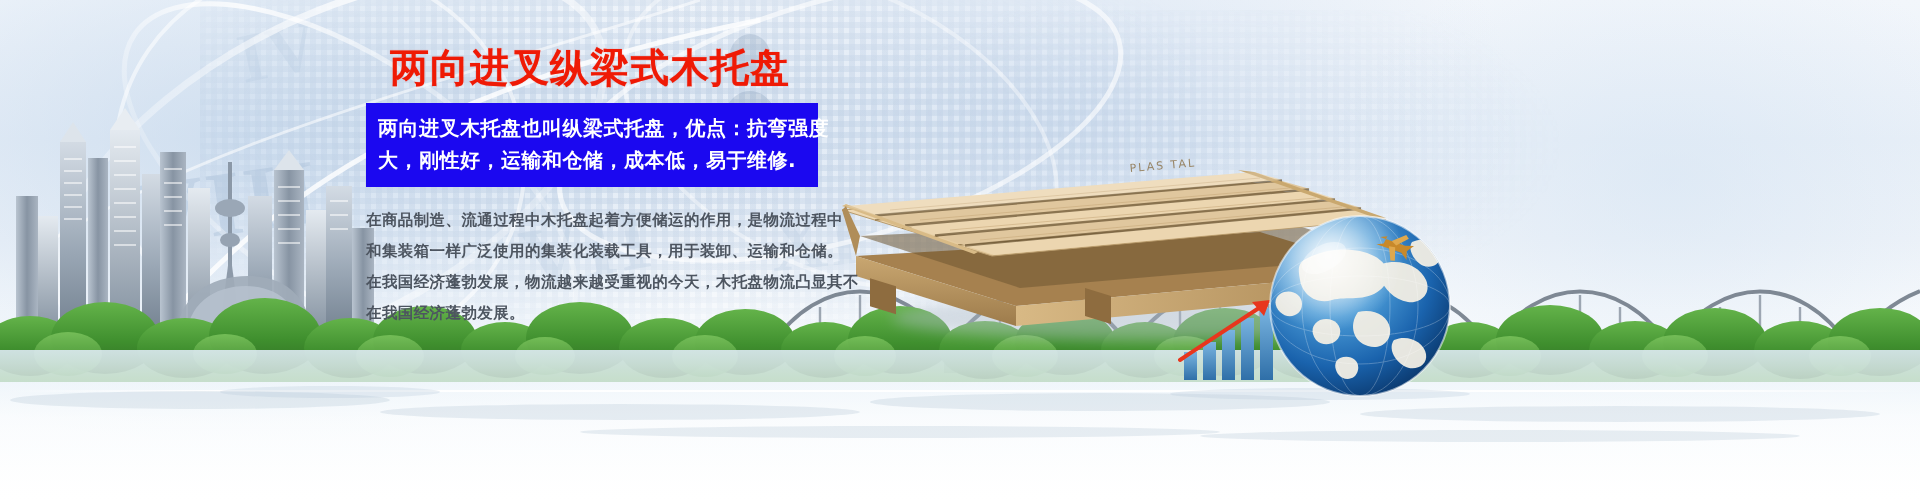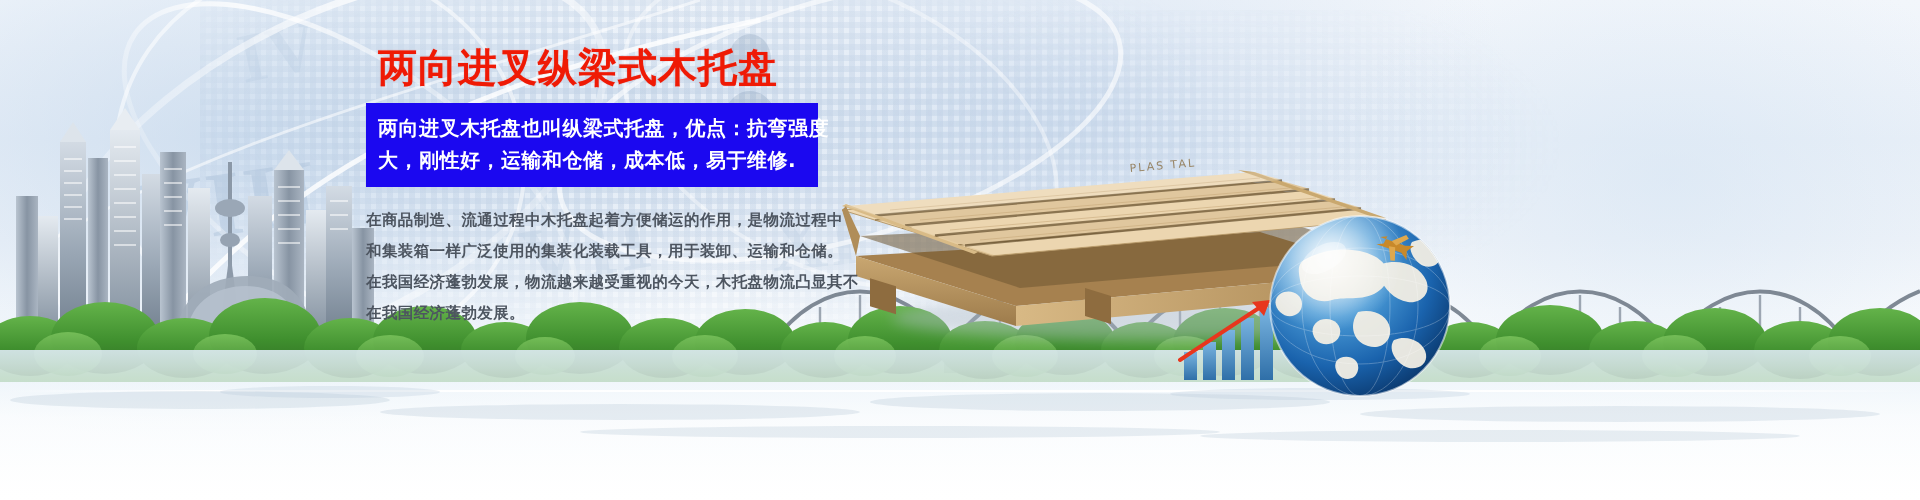--- a/index.html
+++ b/index.html
@@ -60,21 +60,21 @@
   .water{position:absolute;left:0;bottom:0;width:1920px;height:150px;pointer-events:none;
     background:linear-gradient(180deg, rgba(222,234,244,.9) 0%, rgba(236,244,250,.75) 18%, rgba(248,251,253,.6) 45%, rgba(255,255,255,.95) 100%);}
   .waterline{position:absolute;left:0;bottom:108px;width:1920px;height:2px;
     background:linear-gradient(90deg,rgba(255,255,255,0),rgba(255,255,255,.95) 12%,rgba(255,255,255,.95) 88%,rgba(255,255,255,0));}
 
   
   .textblock{position:absolute;left:366px;top:48px;width:480px;}
   .title{
     font-family:"DejaVu Sans","Liberation Sans",sans-serif;
     font-size:39px;font-weight:700;color:#ef1a05;letter-spacing:1px;
-    white-space:nowrap;line-height:1.05;margin:0 0 14px 12px;
+    white-space:nowrap;line-height:1.05;margin:0 0 14px 24px;
     text-shadow:0 0 1px rgba(239,26,5,.6);
   }
   .bluebox{
     background:#1b08f0;color:#ffffff;padding:9px 0 10px 12px;width:452px;box-sizing:border-box;
     font-size:20px;font-weight:700;line-height:1.62;letter-spacing:.5px;
   }
   .bluebox .bl{display:block;white-space:nowrap;}
   .para{margin-top:18px;width:470px;color:#4d5560;font-size:15.5px;line-height:2.0;letter-spacing:.4px;font-weight:700;}
   .para .pl{display:block;white-space:nowrap;}
 

